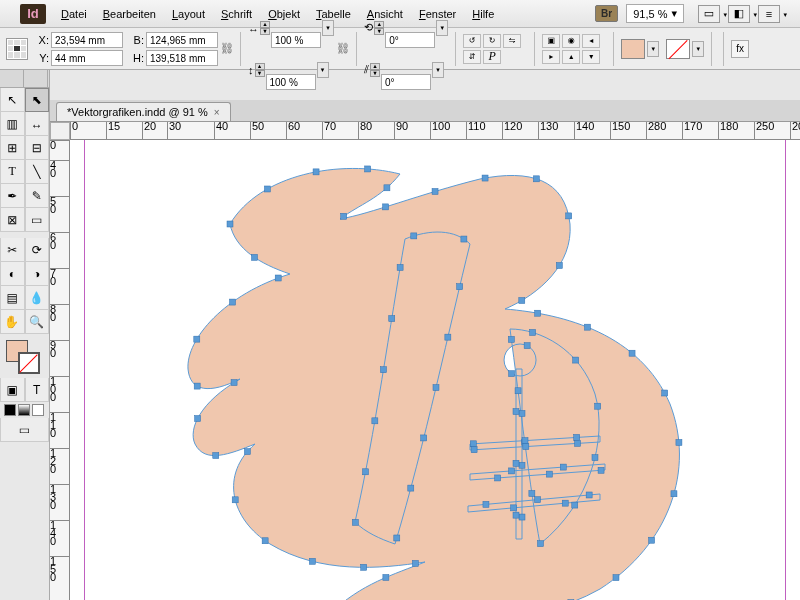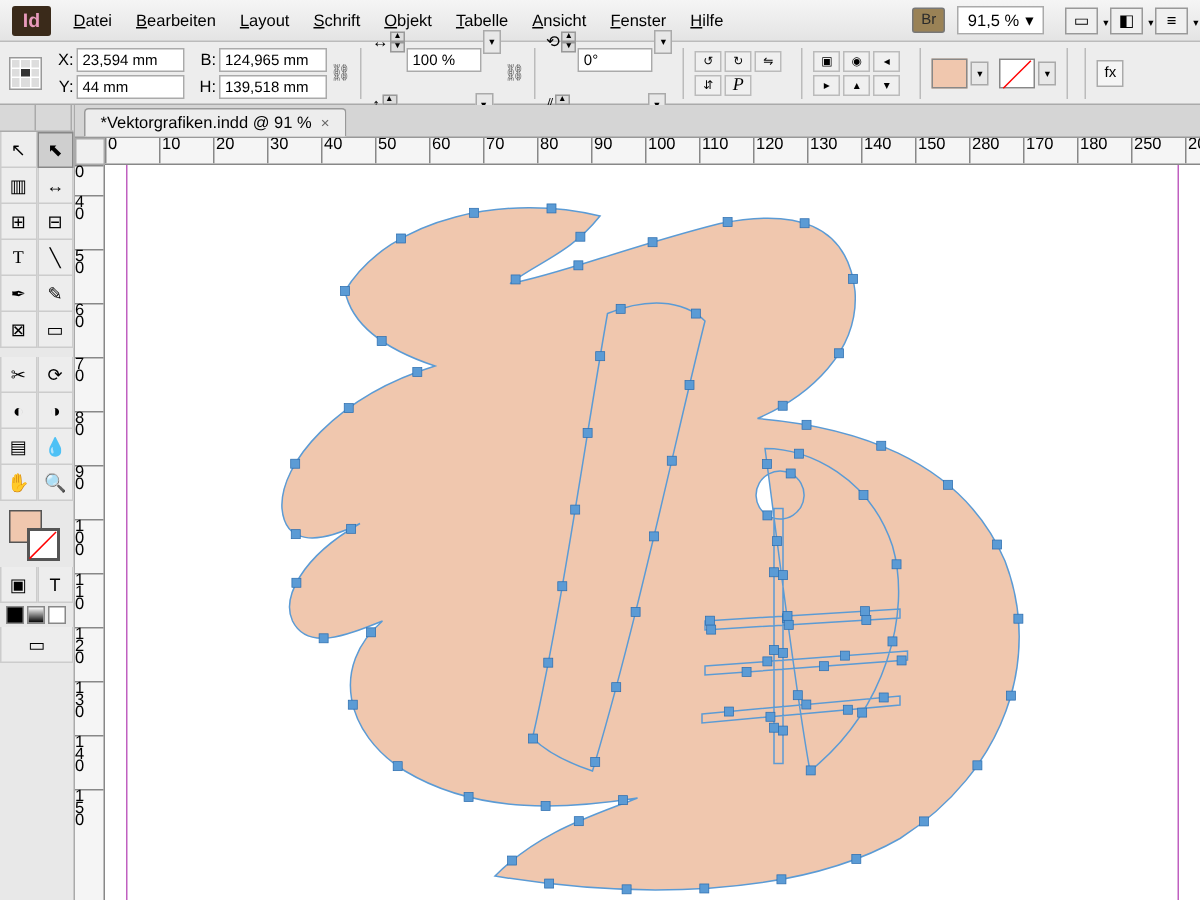--- a/index.html
+++ b/index.html
@@ -1,22 +1,22 @@
 <!DOCTYPE html>
 <html><head>
 <meta charset="utf-8">
 <style>
 * { margin: 0; padding: 0; box-sizing: border-box; font-family: Tahoma, sans-serif; font-size: 11px; }
 body { background: #e8e8e8; width: 800px; height: 600px; overflow: hidden; user-select: none; }
-.menubar { height: 28px; background: linear-gradient(#f5f5f5, #e4e4e4); border-bottom: 1px solid #bbb; display: flex; align-items: center; padding: 0 8px; gap: 2px; }
+.menubar { height: 28px; background: linear-gradient(#f5f5f5, #e4e4e4); border-bottom: 1px solid #bbb; display: flex; align-items: center; padding: 0 20px; gap: 2px; }
 .id-logo { width: 26px; height: 20px; background: #3a2a1a; color: #e89abc; font-weight: bold; font-size: 13px; display: flex; align-items: center; justify-content: center; border-radius: 2px; margin-right: 6px; }
 .menu-item { padding: 4px 7px; cursor: default; }
 .menu-item u { text-decoration: underline; }
 .menu-spacer { flex: 1; }
-.br-badge { background: #9a8256; color: #2b2b2b; font-size: 10px; padding: 2px 5px; border: 1px solid #777; border-radius: 2px; font-weight: normal; }
+.br-badge { background: #9a8256; color: #2b2b2b; font-size: 10px; padding: 2px 5px; border: 1px solid #777; border-radius: 2px; font-weight: bold; }
 .zoom-dd { border: 1px solid #aaa; background: #fff; padding: 2px 6px; display: flex; align-items: center; gap: 4px; margin: 0 6px; }
 .top-icons { display: flex; gap: 8px; align-items: center; margin-left: 6px; }
 .tico { width: 22px; height: 18px; border: 1px solid #999; background: #f0f0f0; display: flex; align-items: center; justify-content: center; position: relative; }
 .tico::after { content: "▾"; font-size: 7px; position: absolute; right: -8px; top: 5px; }
 .control-row { height: 42px; background: #ededed; border-bottom: 1px solid #aaa; display: flex; align-items: center; padding: 2px 6px; gap: 3px; font-size: 10px; }
 .ref-grid { width: 22px; height: 22px; display: grid; grid-template: repeat(3,1fr)/repeat(3,1fr); gap: 1px; border: 1px solid #999; padding: 1px; background: #fff; }
 .ref-grid span { background: #ddd; }
 .ref-grid span.on { background: #333; }
 .coord-group { display: grid; grid-template-rows: 1fr 1fr; gap: 2px; margin-left: 4px; }
 .coord-row { display: flex; align-items: center; gap: 2px; }
@@ -44,21 +44,21 @@
 .tool-grid { display: grid; grid-template-columns: 1fr 1fr; }
 .tool { height: 24px; border: 1px solid #ccc; border-top: none; display: flex; align-items: center; justify-content: center; background: #ededed; font-size: 12px; cursor: default; position: relative; }
 .tool.sel { background: #cfcfcf; border: 1px solid #888; }
 .tool-sep { grid-column: 1/3; height: 6px; }
 .swatch-area { grid-column: 1/3; height: 40px; position: relative; margin-top: 4px; }
 .fill-sw { position: absolute; width: 22px; height: 22px; background: #f0c7ae; border: 1px solid #555; top: 2px; left: 6px; }
 .stroke-sw2 { position: absolute; width: 22px; height: 22px; background: #fff; border: 2px solid #555; top: 14px; left: 18px; }
 .stroke-sw2::after { content: ""; position: absolute; width: 140%; height: 1px; background: red; top: 50%; left: -20%; transform: rotate(-45deg); }
 .mini-sw { display: flex; gap: 2px; grid-column: 1/3; padding: 2px 4px; }
 .mini-sw span { width: 12px; height: 12px; border: 1px solid #888; }
-.doc-area { flex: 1; display: flex; flex-direction: column; background: #ccc; }
+.doc-area { flex: 1; display: flex; flex-direction: column; background: #ccc; margin-top: 30px; }
 .doc-tabs { height: 22px; background: #d5d5d5; border-bottom: 1px solid #999; display: flex; align-items: flex-end; padding-left: 6px; }
 .doc-tab { background: #ededed; border: 1px solid #999; border-bottom: none; padding: 3px 10px; font-size: 11px; display: flex; align-items: center; gap: 6px; border-radius: 3px 3px 0 0; }
 .doc-tab .x { font-size: 10px; color: #666; cursor: default; }
 .ruler-corner { width: 20px; height: 18px; background: #f0f0f0; border: 1px solid #aaa; }
 .ruler-wrap { display: flex; }
 .h-ruler { height: 18px; flex: 1; background: #f5f5f5; border-bottom: 1px solid #888; position: relative; overflow: hidden; font-size: 8px; }
 .h-tick { position: absolute; top: 0; height: 100%; border-left: 1px solid #888; padding-left: 1px; line-height: 9px; }
 .canvas-wrap { flex: 1; display: flex; overflow: hidden; }
 .v-ruler { width: 20px; background: #f5f5f5; border-right: 1px solid #888; position: relative; font-size: 8px; }
 .v-tick { position: absolute; left: 0; width: 100%; border-top: 1px solid #888; padding-top: 0; line-height: 8px; text-align: left; }
@@ -253,23 +253,23 @@
     <div class="doc-tabs">
       <div class="doc-tab">
         <span>*Vektorgrafiken.indd @ 91 %</span>
         <span class="x">×</span>
       </div>
     </div>
     <div class="ruler-wrap">
       <div class="ruler-corner"></div>
       <div class="h-ruler" id="hruler">
           <div class="h-tick" style="left: 0px;">0</div>
-          <div class="h-tick" style="left: 36px;">10</div>
+          <div class="h-tick" style="left: 36px;">15</div>
           <div class="h-tick" style="left: 72px;">20</div>
-          <div class="h-tick" style="left: 108px;">30</div>
+          <div class="h-tick" style="left: 97px;">30</div>
           <div class="h-tick" style="left: 144px;">40</div>
           <div class="h-tick" style="left: 180px;">50</div>
           <div class="h-tick" style="left: 216px;">60</div>
           <div class="h-tick" style="left: 252px;">70</div>
           <div class="h-tick" style="left: 288px;">80</div>
           <div class="h-tick" style="left: 324px;">90</div>
           <div class="h-tick" style="left: 360px;">100</div>
           <div class="h-tick" style="left: 396px;">110</div>
           <div class="h-tick" style="left: 432px;">120</div>
           <div class="h-tick" style="left: 468px;">130</div>

